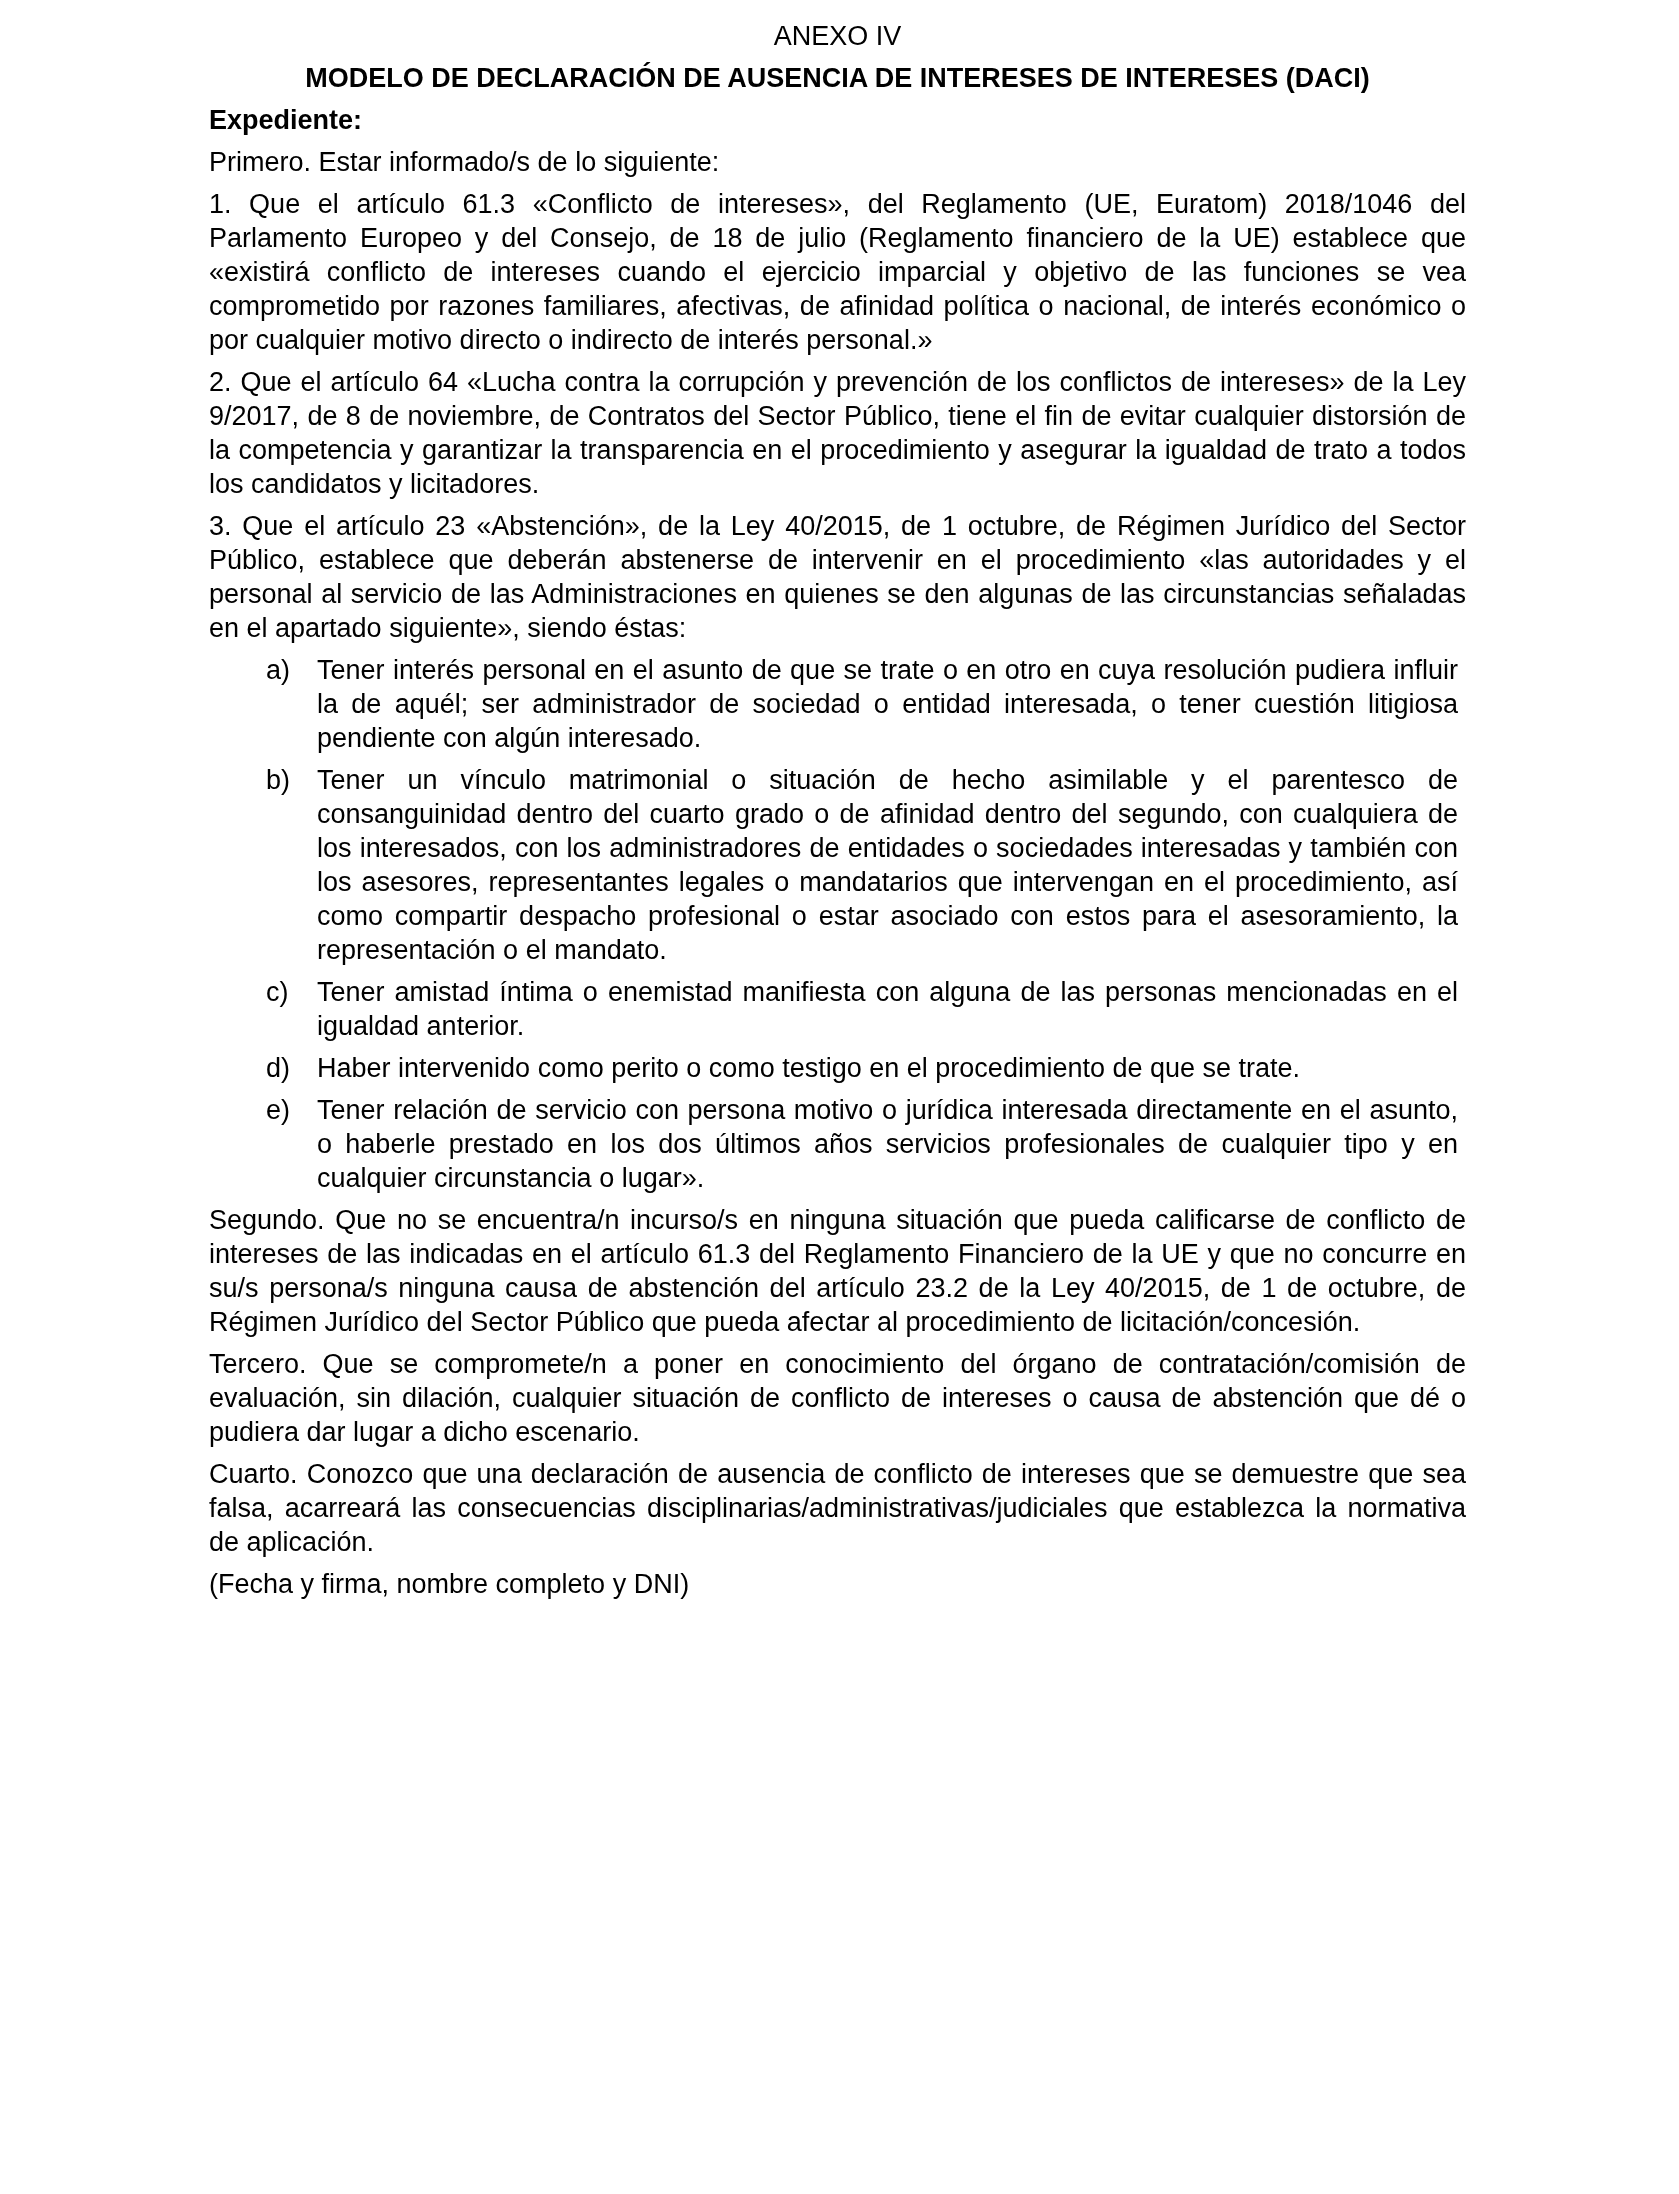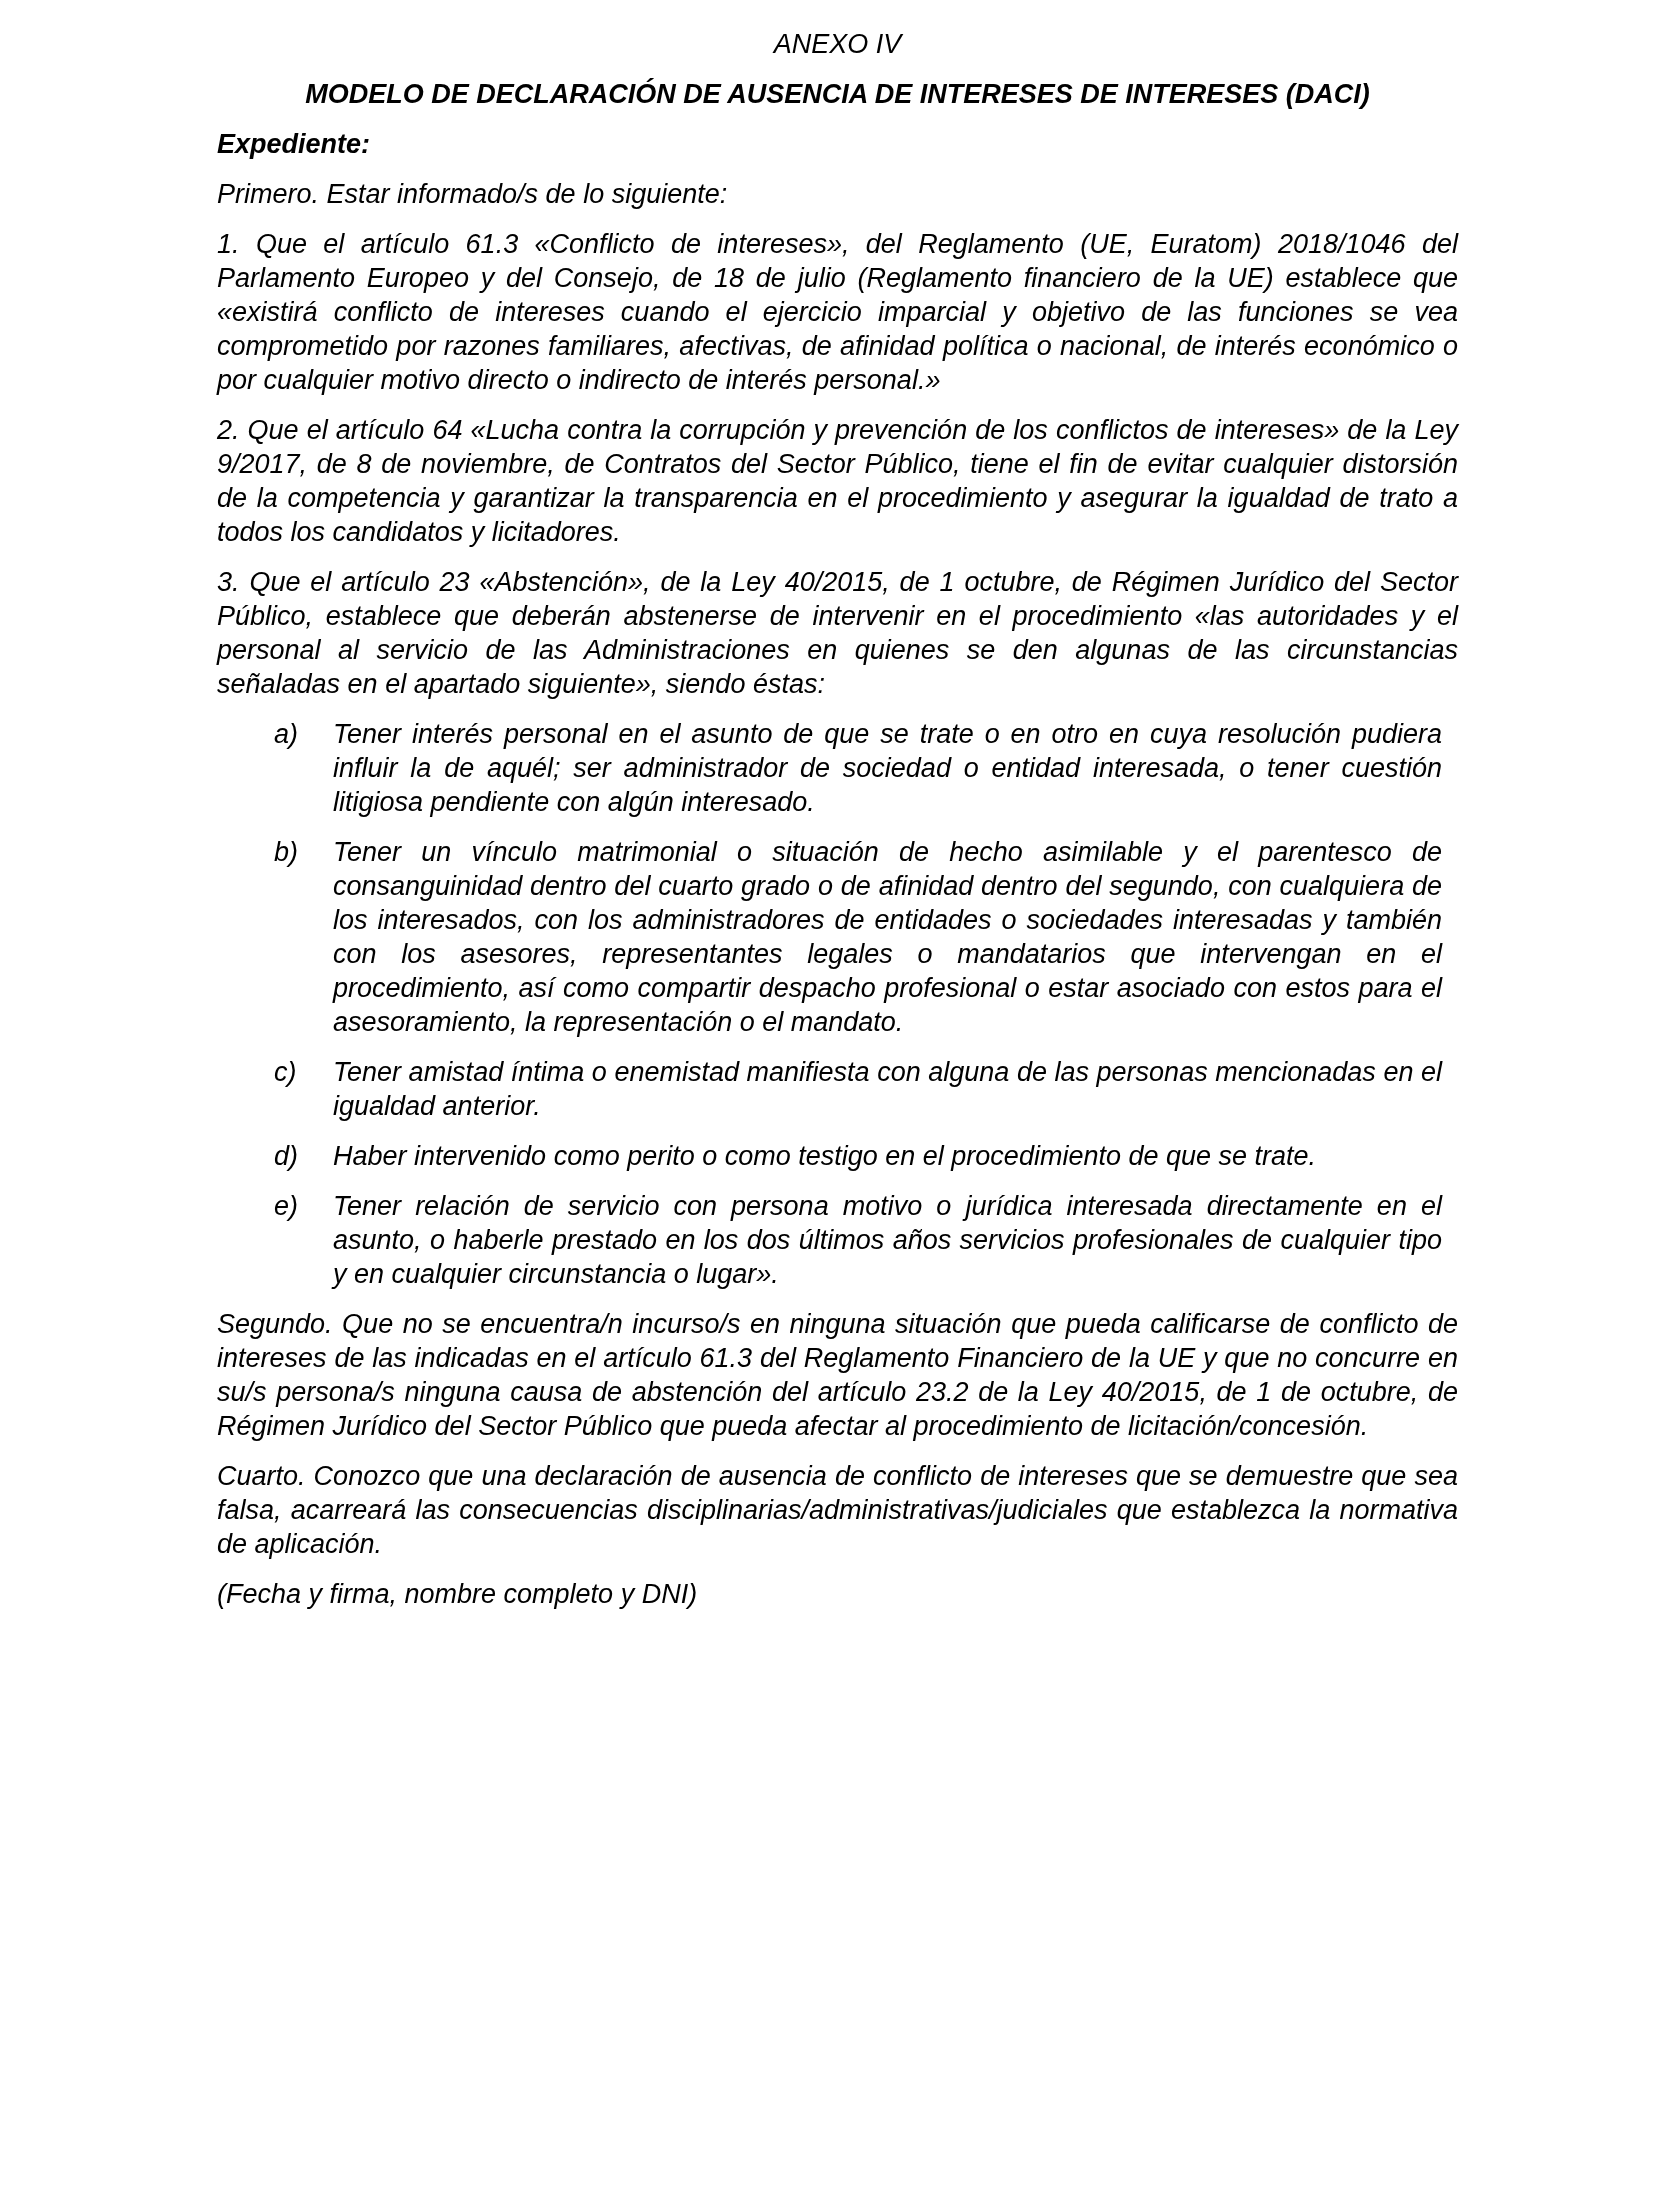--- a/index.html
+++ b/index.html
@@ -9,21 +9,21 @@
     height: 2194px;
     background: #ffffff;
     color: #000000;
     font-family: "Liberation Sans", "DejaVu Sans", sans-serif;
     font-size: 27px;
     line-height: 34px;
     box-sizing: border-box;
     padding: 10.7px 205px 0 201px;
     overflow: hidden;
   }
-  .page p, .page div.block { margin: 16px; font-style: italic; }
+  .page p, .page div.block { margin: 8px; }
   .centered { text-align: center; }
   .nowrap { white-space: nowrap; }
   .bold { font-weight: bold; }
   .jp { text-align: justify; text-justify: inter-word; hyphens: none; }
   .mt27 { margin-top: 20.7px; }
   .mt50 { margin-top: 38px; }
   .mt48 { margin-top: 37px; }
   .mt15 { margin-top: 11.5px; }
   .mt43 { margin-top: 33px; }
   .mt7  { margin-top: 5.4px; }
@@ -86,19 +86,20 @@
     <p class="jp">Haber intervenido como perito o como testigo en el procedimiento de que se trate.</p>
   </div>
 
   <div class="block list-item mt11">
     <span class="marker">e)</span>
     <p class="jp">Tener relación de servicio con persona motivo o jurídica interesada directamente en el asunto, o haberle prestado en los dos últimos años servicios profesionales de cualquier tipo y en cualquier circunstancia o lugar».</p>
   </div>
 
   <p class="jp mt39">Segundo. Que no se encuentra/n incurso/s en ninguna situación que pueda calificarse de conflicto de intereses de las indicadas en el artículo 61.3 del Reglamento Financiero de la UE y que no concurre en su/s persona/s ninguna causa de abstención del artículo 23.2 de la Ley 40/2015, de 1 de octubre, de Régimen Jurídico del Sector Público que pueda afectar al procedimiento de licitación/concesión.</p>
 
+  <p class="jp mt26">Tercero. Que se compromete/n a poner en conocimiento del órgano de contratación/comisión de evaluación, sin dilación, cualquier situación de conflicto de intereses o causa de abstención que dé o pudiera dar lugar a dicho escenario.</p>
 
   <p class="jp mt32">Cuarto. Conozco que una declaración de ausencia de conflicto de intereses que se demuestre que sea falsa, acarreará las consecuencias disciplinarias/administrativas/judiciales que establezca la normativa de aplicación.</p>
 
   <p class="mt107">(Fecha y firma, nombre completo y DNI)</p>
 
 </div>
 
 
 </body></html>

